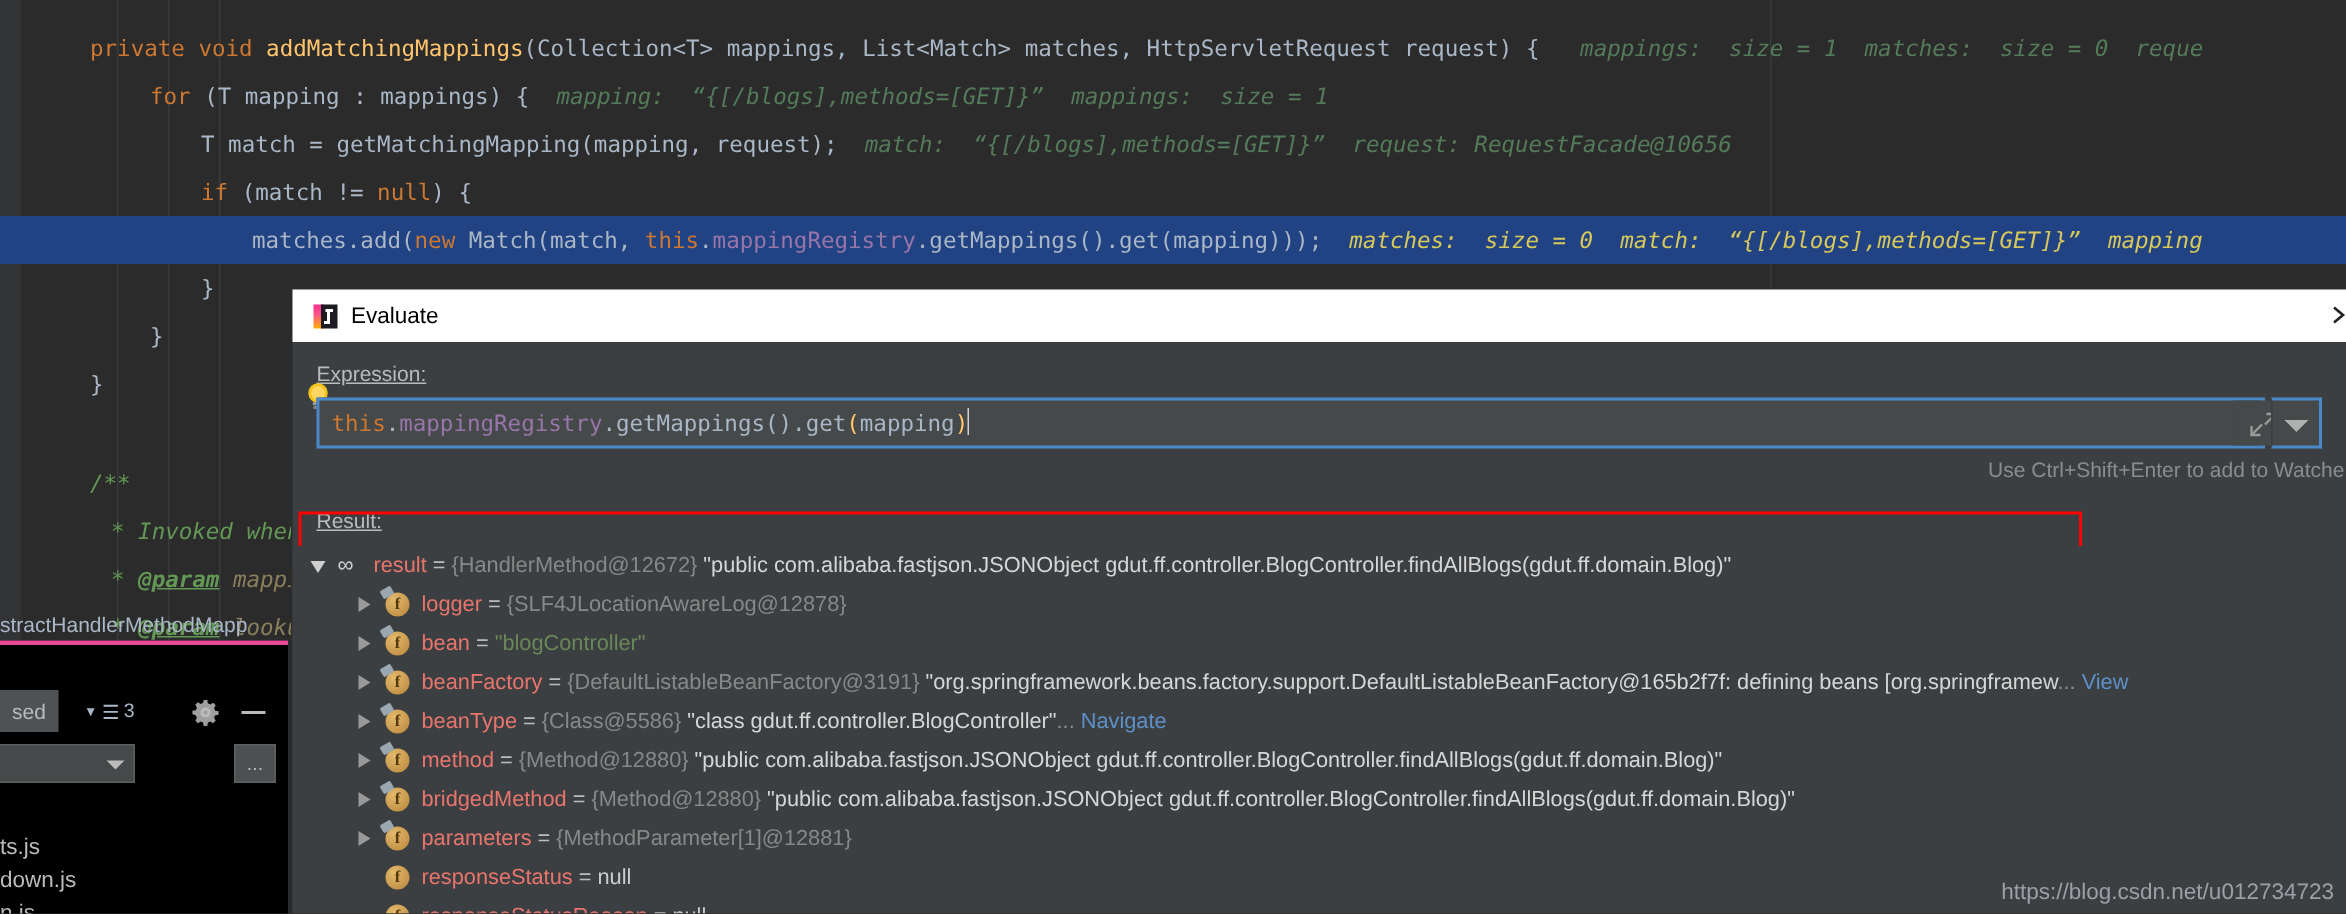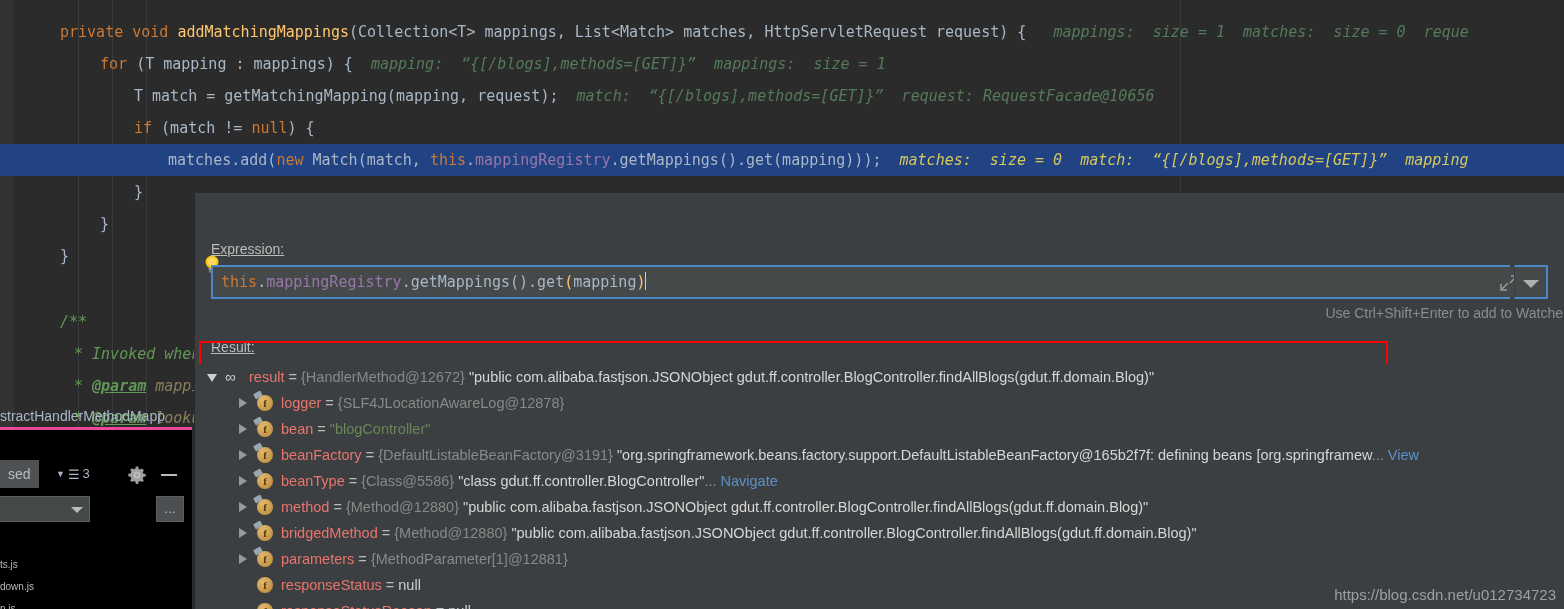--- a/index.html
+++ b/index.html
@@ -54,21 +54,21 @@
             border:1px solid #5e6060;background:#45494a;color:#bbbbbb;
             font-size:14px;line-height:24px;padding-left:6px;box-sizing:border-box;}
   .lp-caret{position:absolute;right:6px;top:10px;width:0;height:0;
             border-left:6px solid transparent;border-right:6px solid transparent;
             border-top:6px solid #bbbbbb;}
   .lp-dots{position:absolute;left:156px;top:66px;width:28px;height:26px;border:1px solid #5e6060;
            background:#4c5052;color:#bbbbbb;font-size:13px;text-align:center;line-height:24px;
            box-sizing:border-box;}
   .lp-sel{position:absolute;left:0;top:102px;width:192px;height:22px;background:#0d293e;
           color:#bbbbbb;font-size:14px;line-height:22px;white-space:nowrap;}
-  .lp-item{position:absolute;left:0;width:212px;height:22px;color:#bbbbbb;font-size:10px;
+  .lp-item{position:absolute;left:0;width:212px;height:22px;color:#bbbbbb;font-size:15px;
            line-height:22px;white-space:nowrap;}
 
   
   .dlg{position:absolute;left:195px;top:193px;width:1369px;height:416px;
        background:#3c3f41;box-shadow:0 0 0 1px #2b2b2b;}
   .dlg-title{position:absolute;left:0;top:0;width:1369px;height:35px;background:#ffffff;
              display:flex;align-items:center;}
   .dlg-ico{width:16px;height:16px;margin-left:14px;position:relative;}
   .dlg-ico .a{position:absolute;left:0;top:0;width:7px;height:16px;
               background:linear-gradient(180deg,#ff318c 0%,#fd4f8c 40%,#ffb000 100%);}
@@ -181,20 +181,35 @@
     <div class="lp-dots">...</div>
     <div id="lp-items">
         <div class="lp-item" style="top: 124px;">ts.js</div>
         <div class="lp-item" style="top: 146px;">down.js</div>
         <div class="lp-item" style="top: 168px;">n.js</div>
       </div>
   </div>
 
   <div class="dlg">
 
+    <div class="dlg-title">
+      <div class="dlg-ico">
+        <div class="a"></div>
+          <div class="b"></div>
+          <div class="c"></div>
+          <div class="d"></div>
+          <div class="e"></div>
+      </div>
+      <div class="dlg-title-text">Evaluate</div>
+      <div class="dlg-chev" style="left:1356px;">
+        <svg width="16" height="16" viewBox="0 0 16 16">
+          <path d="M5 3 L11 8 L5 13" stroke="#222" stroke-width="1.8" fill="none"></path>
+        </svg>
+      </div>
+    </div>
 
     <div class="lbl" style="left:16px;top:48px;">
       <u>Expression:</u>
     </div>
 
     <div class="bulb">
       <svg width="18" height="22" viewBox="0 0 18 22">
         <circle cx="9" cy="7" r="6.5" fill="#f0c419"></circle>
         <circle cx="9" cy="7" r="4.6" fill="#ffd75e"></circle>
         <rect x="5.5" y="13" width="7" height="2.2" rx="0.6" fill="#9a9a9a"></rect>

